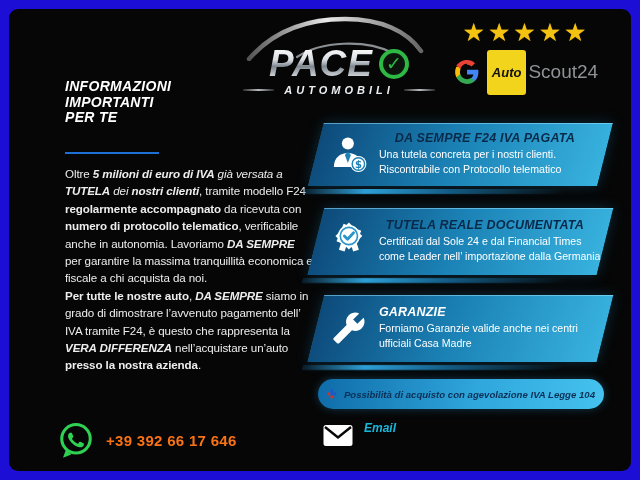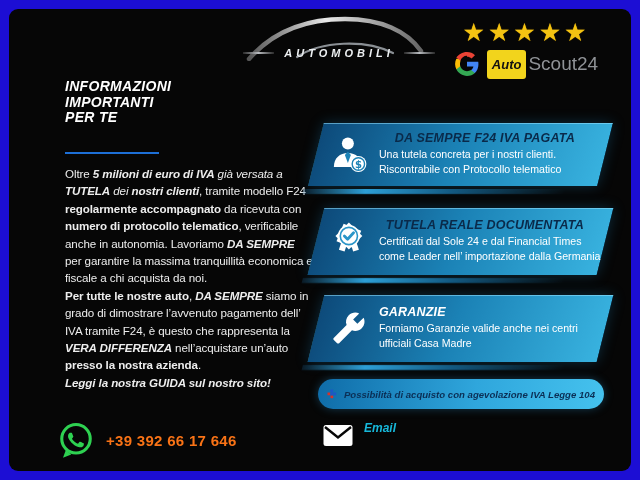--- a/index.html
+++ b/index.html
@@ -21,21 +21,21 @@
   .sub-row .bar{flex:1;height:2px;background:linear-gradient(90deg,#2a2a2a,#b9bcc0,#2a2a2a);}
   .sub{font-size:11px;font-weight:700;font-style:italic;letter-spacing:4px;color:#eceff1;}
 
   
   .rating{position:absolute;left:438px;top:10px;width:158px;text-align:center;}
   .stars{font-size:25px;letter-spacing:3px;color:#f4c312;line-height:1.1;
          text-shadow:0 0 1px #a87c00;}
   .rating-row{display:flex;align-items:center;justify-content:center;gap:7px;margin-top:3px;}
   .as-badge{display:flex;align-items:center;}
   .as-auto{background:#f2d41c;color:#111;font-weight:800;font-style:italic;font-size:13px;
-           padding:7px 5px;border-radius:3px;}
+           padding:15px 5px;border-radius:3px;}
   .as-scout{color:#8f9296;font-weight:400;font-size:19px;margin-left:2px;}
 
   
   .intro-title{position:absolute;left:56px;top:70px;color:#fff;font-weight:900;font-style:italic;
          font-size:14px;line-height:1.12;letter-spacing:.3px;}
   .divider{position:absolute;left:56px;top:143px;width:94px;height:2px;background:#1d6fd6;}
   .body-text{position:absolute;left:56px;top:156px;width:248px;color:#ededed;
          font-size:11.6px;line-height:1.5;letter-spacing:-.1px;}
   .body-text p{margin:0;}
   .f-b{font-weight:700;}
@@ -88,20 +88,24 @@
         <defs>
           <linearGradient id="sg" x1="0" y1="0" x2="1" y2="0">
             <stop offset="0" stop-color="#555"></stop>
               <stop offset=".45" stop-color="#e8e8e8"></stop>
             <stop offset="1" stop-color="#666"></stop>
           </linearGradient>
         </defs>
         <path d="M8,46 C34,16 70,6 104,6 C140,6 166,18 180,38" fill="none" stroke="url(#sg)" stroke-width="4.5" stroke-linecap="round"></path>
         <path d="M56,44 C80,28 124,26 152,40" fill="none" stroke="#8a8f94" stroke-width="2.2" stroke-linecap="round"></path>
       </svg>
+      <div class="brand-row">
+        <span class="brand">PACE</span>
+        <span class="check-badge">✓</span>
+      </div>
       <div class="sub-row">
         <span class="bar"></span>
         <span class="sub">AUTOMOBILI</span>
         <span class="bar"></span>
       </div>
     </div>
 
     <div class="rating">
       <div class="stars">★★★★★</div>
       <div class="rating-row">
@@ -120,21 +124,20 @@
 
     <div class="intro-title">
       <div>INFORMAZIONI</div>
       <div>IMPORTANTI</div>
       <div>PER TE</div>
     </div>
     <div class="divider"></div>
     <div class="body-text">
         <p><span>Oltre </span><span class="f-b f-i f-u">5 milioni di euro di IVA</span><span> </span><span class="f-i f-u">già versata a </span><span class="f-b f-i f-u">TUTELA</span><span class="f-i f-u"> dei </span><span class="f-b f-i f-u">nostri clienti</span><span>, tramite modello F24 </span><span class="f-b">regolarmente accompagnato</span><span> da ricevuta con </span><span class="f-b">numero di protocollo telematico</span><span>, verificabile anche in autonomia. Lavoriamo </span><span class="f-b f-i f-u">DA SEMPRE</span><span> per garantire la massima tranquillità economica e fiscale a chi acquista da noi.</span></p>
         <p><span class="f-b">Per tutte le nostre auto</span><span>, </span><span class="f-b f-i f-u">DA SEMPRE</span><span> siamo in grado di dimostrare l’avvenuto pagamento dell’ IVA tramite F24, è questo che rappresenta la </span><span class="f-b f-i f-u">VERA DIFFERENZA</span><span> nell’acquistare un’auto </span><span class="f-b">presso la nostra azienda</span><span>.</span></p>
-        <p><span class="f-b f-i f-u">Leggi la nostra GUIDA sul nostro sito!</span></p>
       </div>
 
     <div class="sk-card card1">
       <div class="card-inner">
         <div class="card-icon">
           <svg width="40" height="40" viewBox="0 0 40 40">
             <circle cx="19" cy="9.5" r="6" fill="#fff"></circle>
             <path d="M5,33 C5,24 11,19 19,19 C27,19 33,24 33,33 Z" fill="#fff"></path>
             <polygon points="19,17.5 16,21 19,29 22,21" fill="#1b82b6"></polygon>
             <circle cx="29.5" cy="30" r="8" fill="#fff"></circle>

